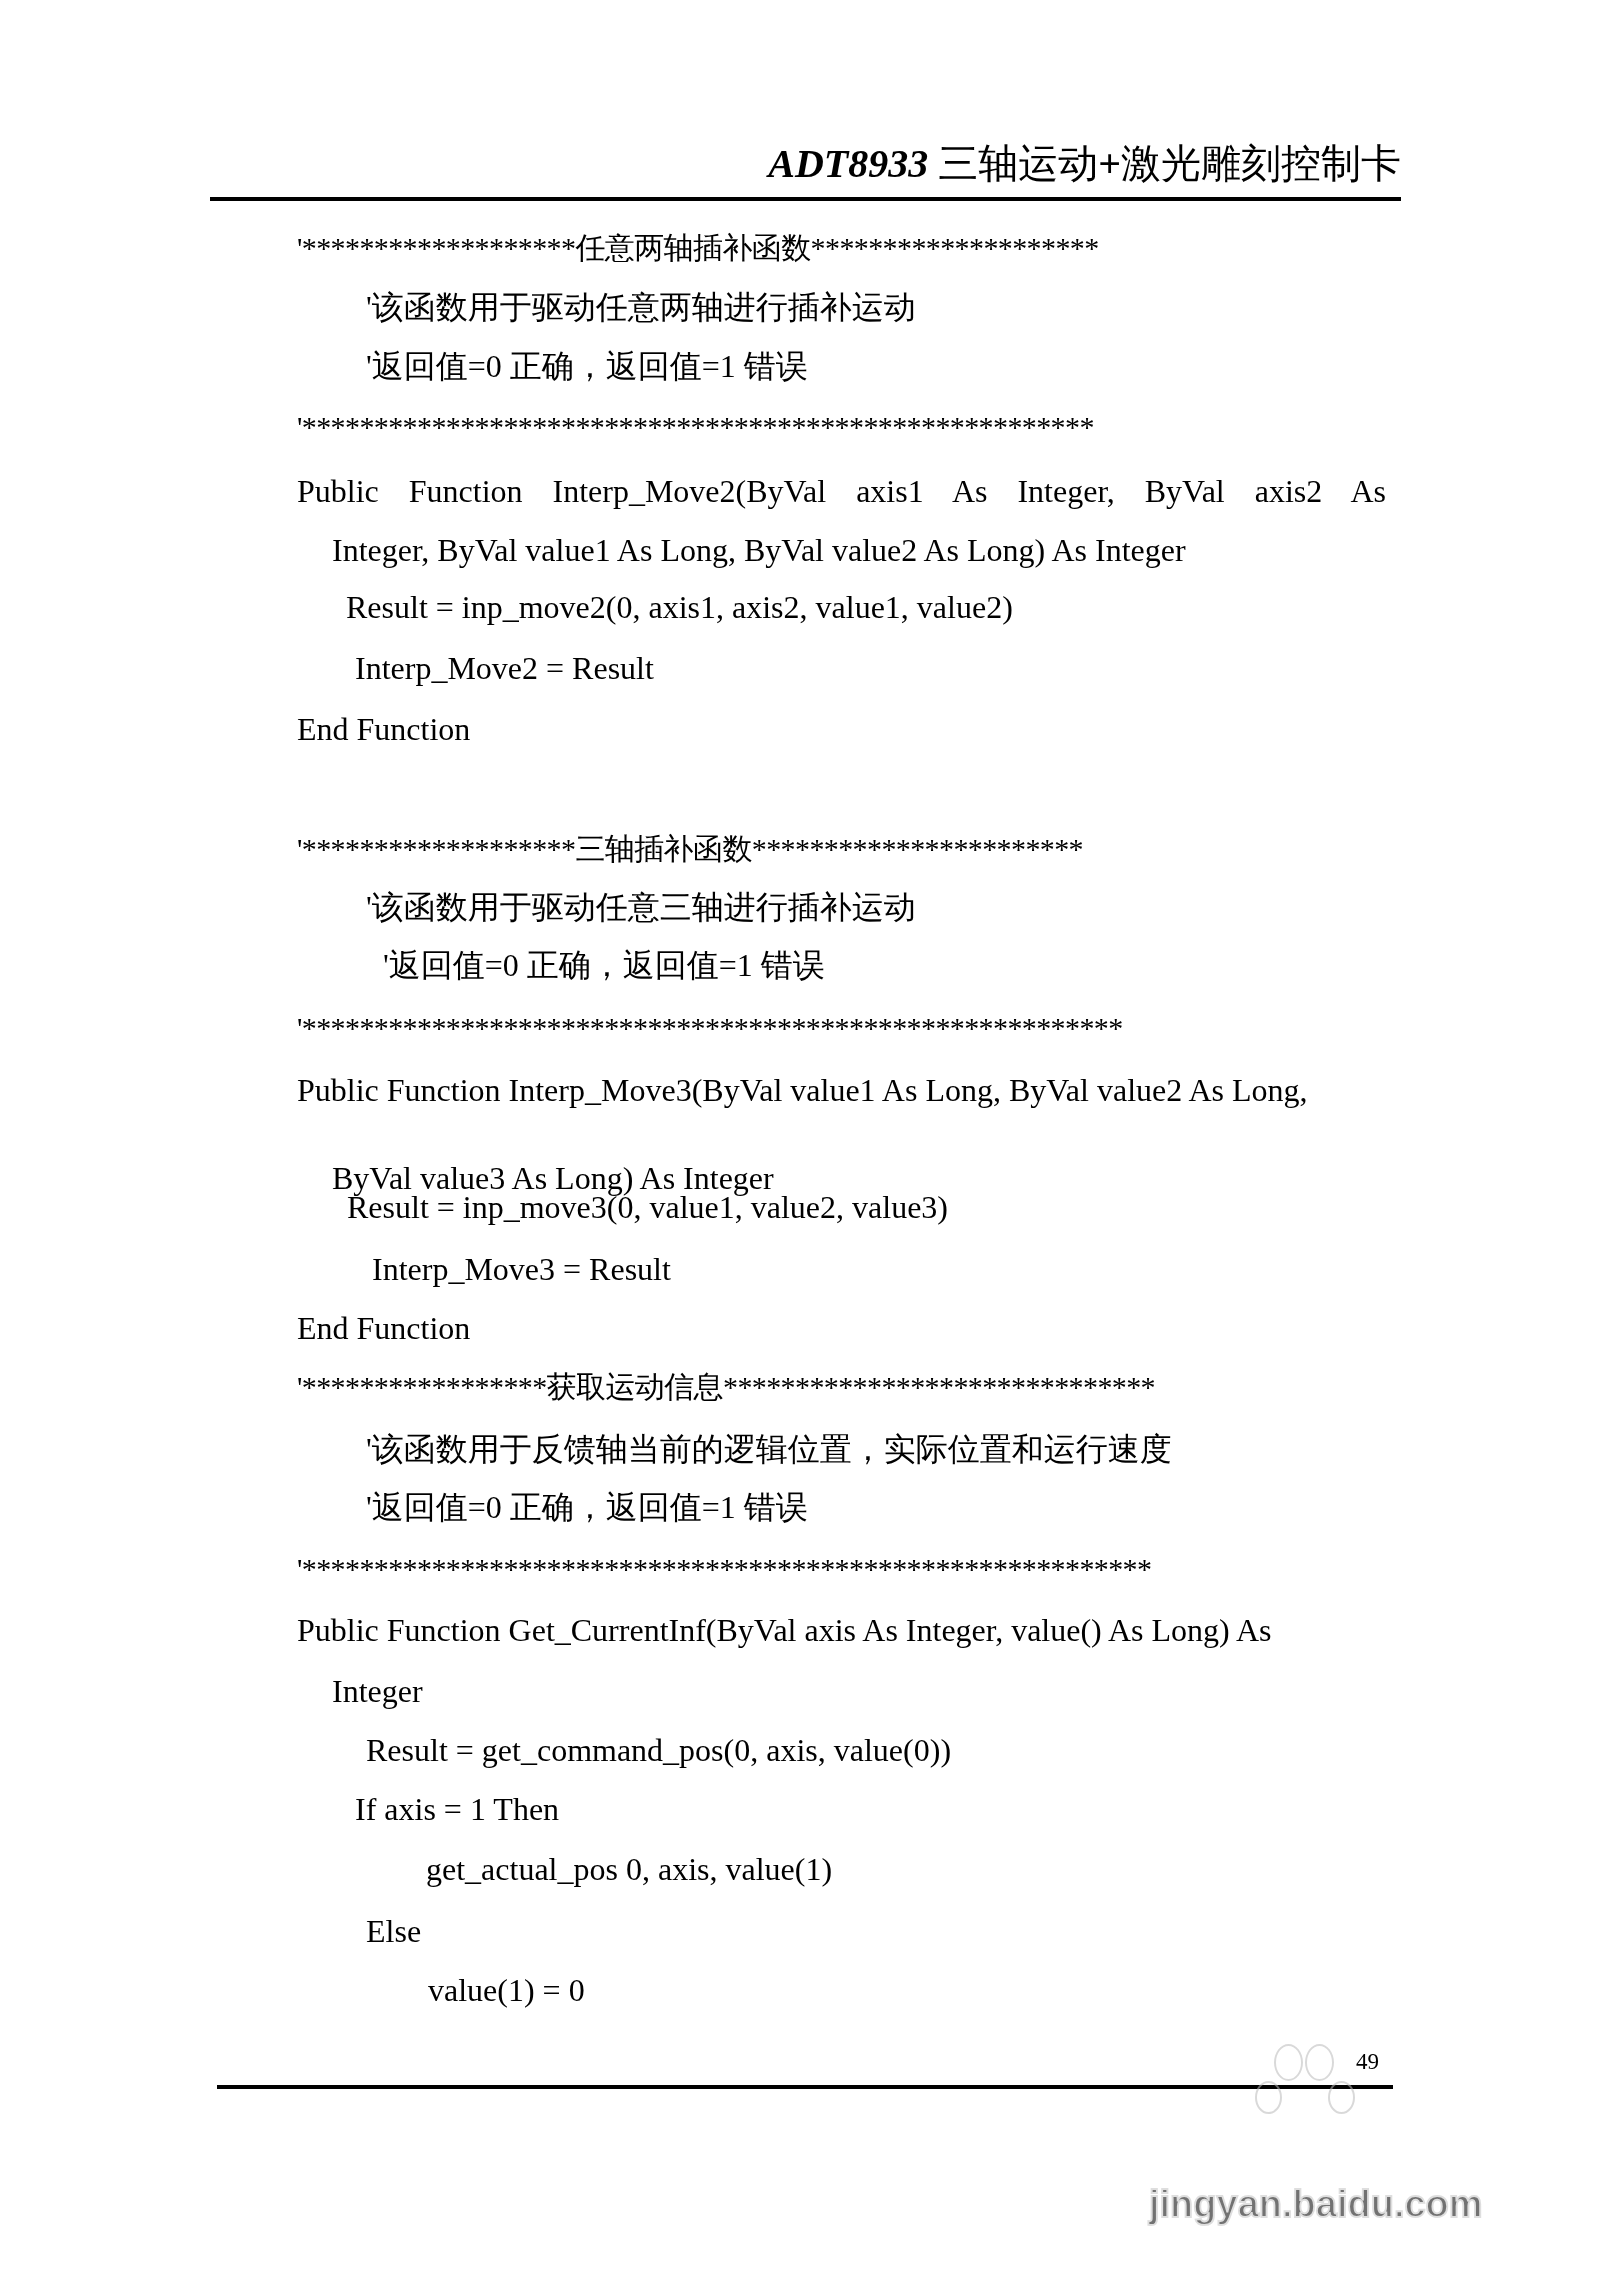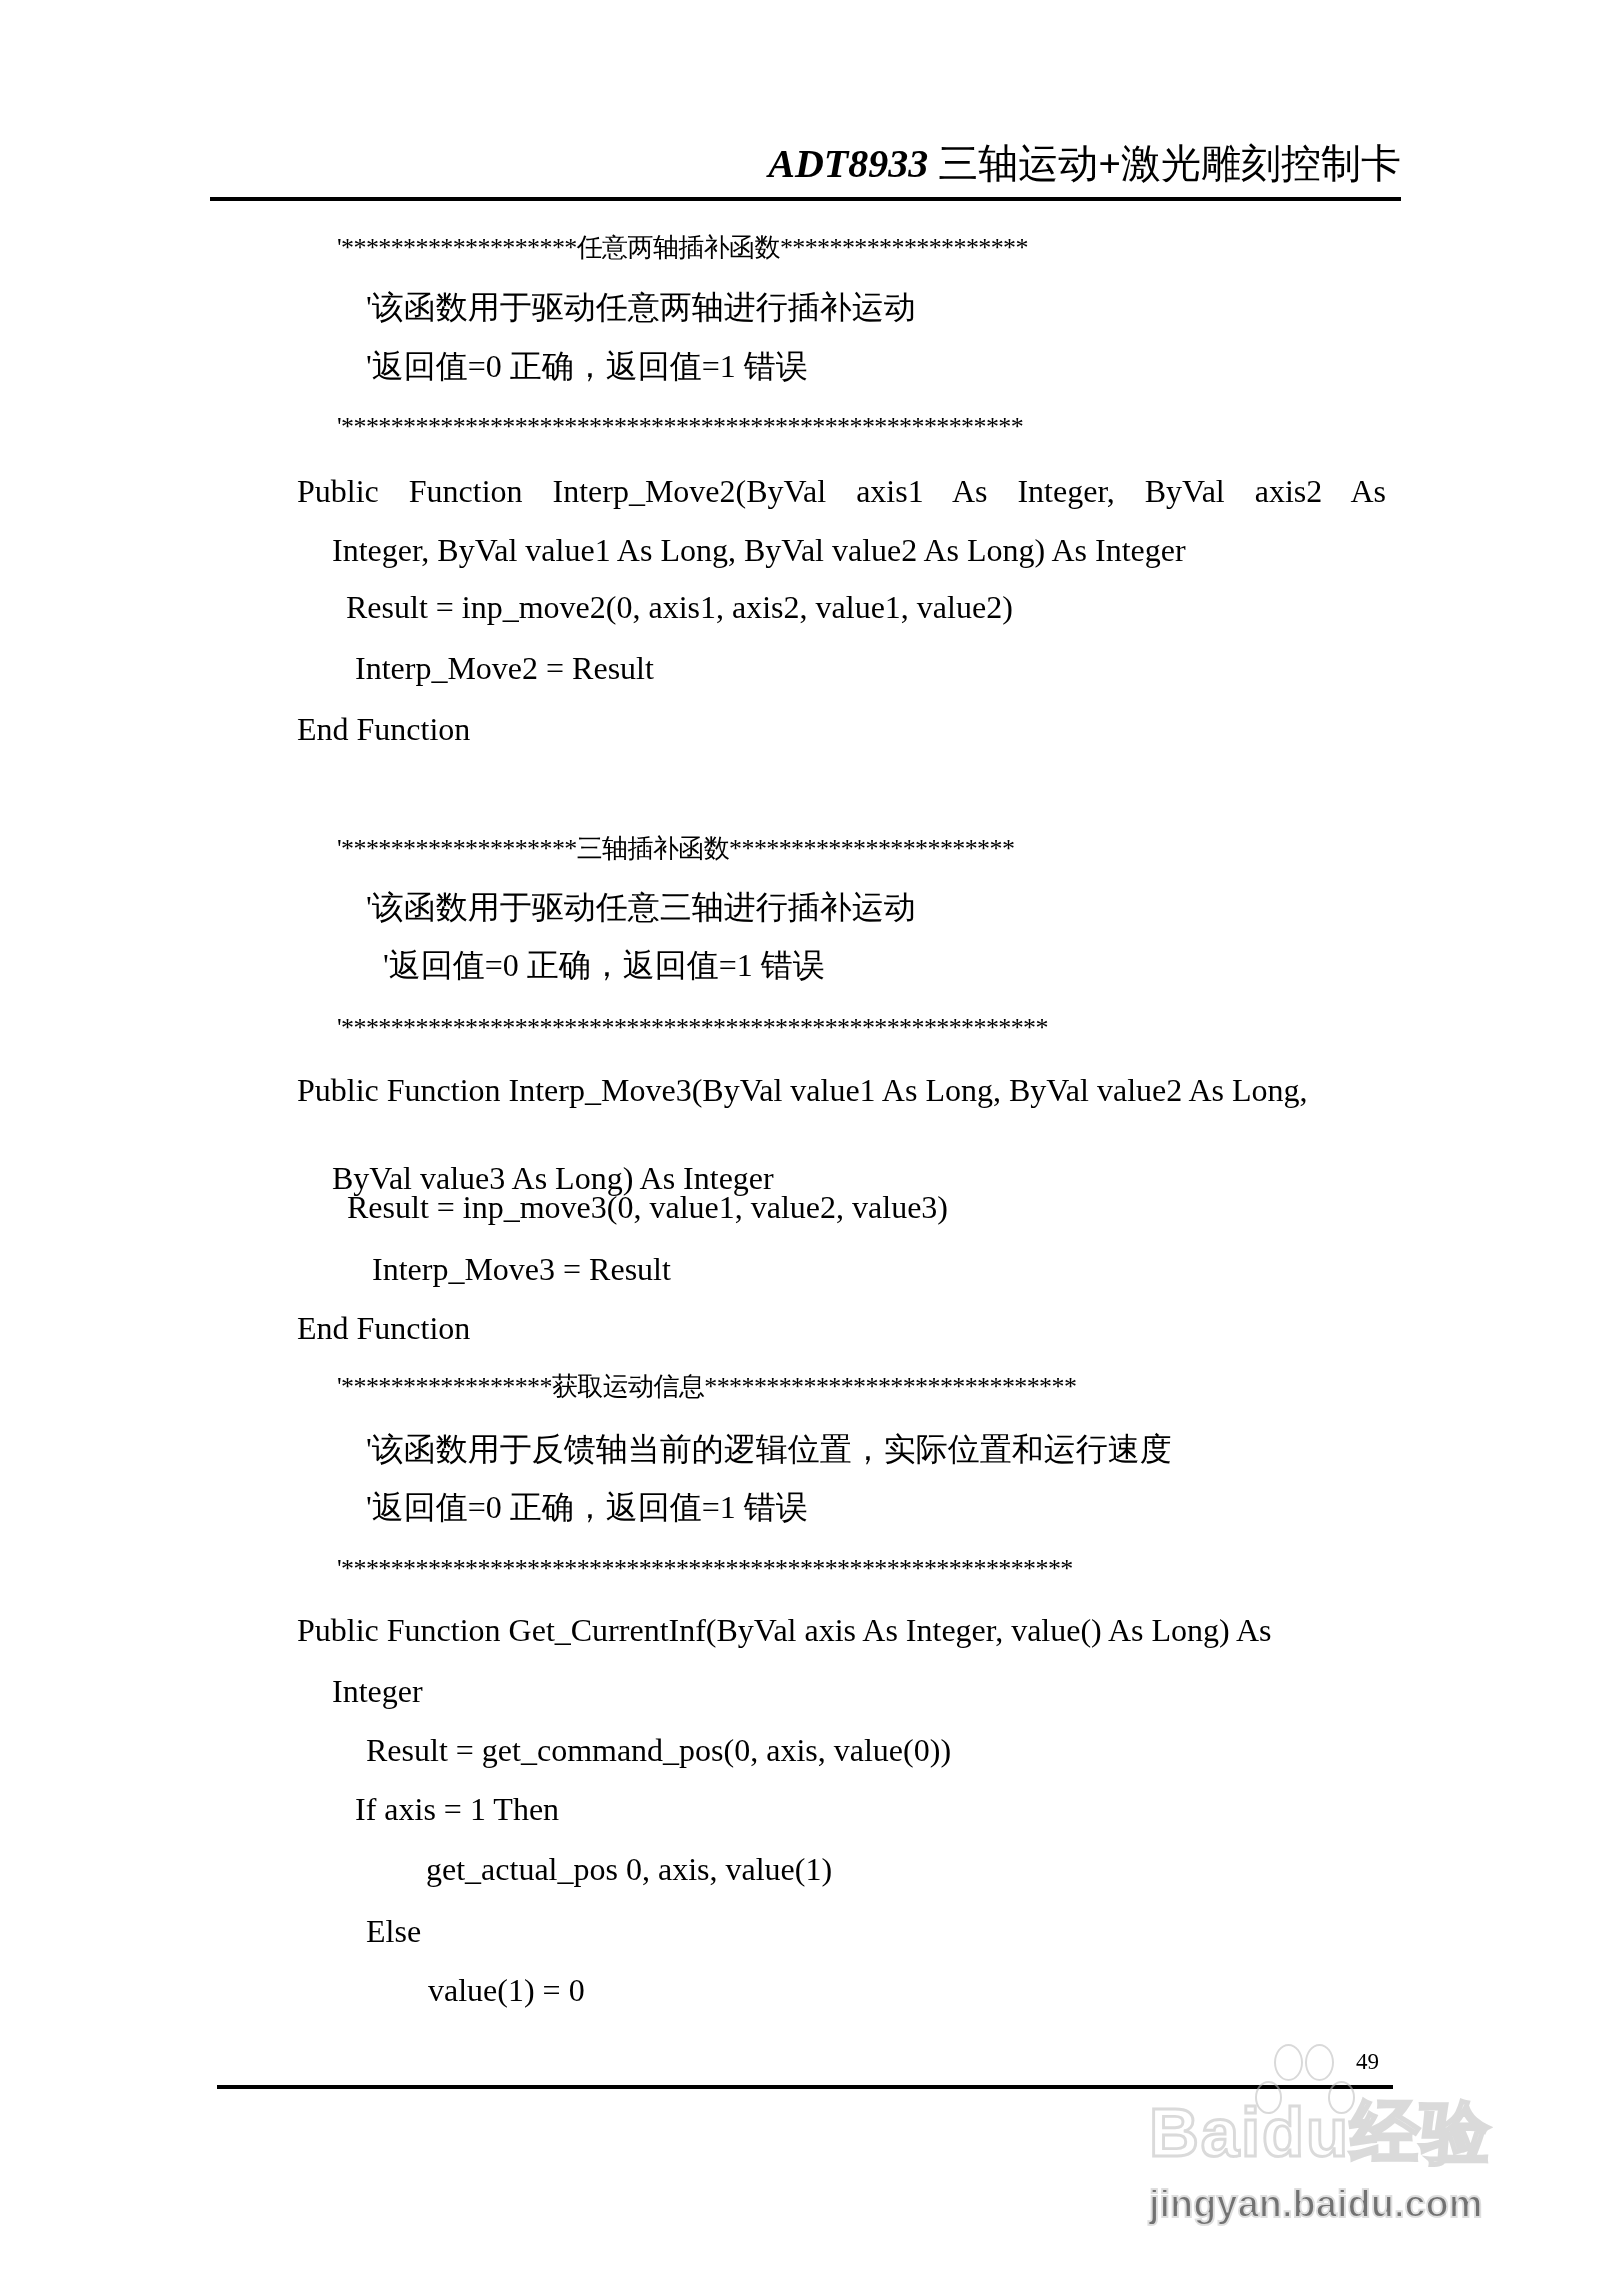--- a/index.html
+++ b/index.html
@@ -5,21 +5,21 @@
   html, body { margin: 0; padding: 0; background: #ffffff; }
   body { width: 1610px; height: 2290px; position: relative; overflow: hidden;
          font-family: "Liberation Serif", "DejaVu Serif", serif; color: #000; }
   .page-header-title { position: absolute; right: 209px; top: 136px; font-size: 40px; white-space: nowrap; }
   .page-header-title .model { font-weight: bold; font-style: italic; }
   .page-header-title .plus { font-weight: bold; }
   .rule { position: absolute; background: #000; }
   .rule.header { left: 210px; top: 197px; width: 1191px; height: 3.8px; }
   .rule.footer { left: 217px; top: 2085px; width: 1176px; height: 3.8px; }
   .line { position: absolute; font-size: 32px; white-space: nowrap; line-height: 38px; }
-  .line.stars { font-size: 26px; letter-spacing: -0.6px; margin-left: 40px; }
+  .line.stars { font-size: 30px; letter-spacing: -0.6px; }
   .line.just { width: 1089px; text-align: justify; text-align-last: justify; }
   .page-number { position: absolute; left: 1356px; top: 2049px; font-size: 23px; }
   .watermark { position: absolute; left: 1149px; top: 2044px; width: 375px; height: 192px; opacity: 0.55; }
   .wm-paw { position: absolute; border: 2.9px solid #bbb; border-radius: 50%; }
   .wm-big { position: absolute; top: 43px; left: 0; font-family: "Liberation Sans", sans-serif; font-weight: bold;
             font-size: 69px; color: #fff; -webkit-text-stroke: 2.9px #bdbdbd; letter-spacing: 1.9px; }
   .wm-small { position: absolute; top: 139px; left: 0; font-family: "Liberation Sans", sans-serif; font-weight: bold;
               font-size: 38px; color: #000000; -webkit-text-stroke: 1.9px #c4c4c4; }
 </style>
 </head>
@@ -70,16 +70,15 @@
 <div>
   <div class="page-number">49</div>
   <div class="rule footer"></div>
 </div>
 
 <div class="watermark">
   <span class="wm-paw" style="left:125px; top:0px; width:25px; height:33px;"></span>
   <span class="wm-paw" style="left:156px; top:0px; width:25px; height:33px;"></span>
   <span class="wm-paw" style="left:106px; top:37px; width:23px; height:29px;"></span>
   <span class="wm-paw" style="left:179px; top:37px; width:23px; height:29px;"></span>
-  <span class="wm-big">Baidu经验</span>
   <span class="wm-small">jingyan.baidu.com</span>
 </div>
 
 
 </body></html>

